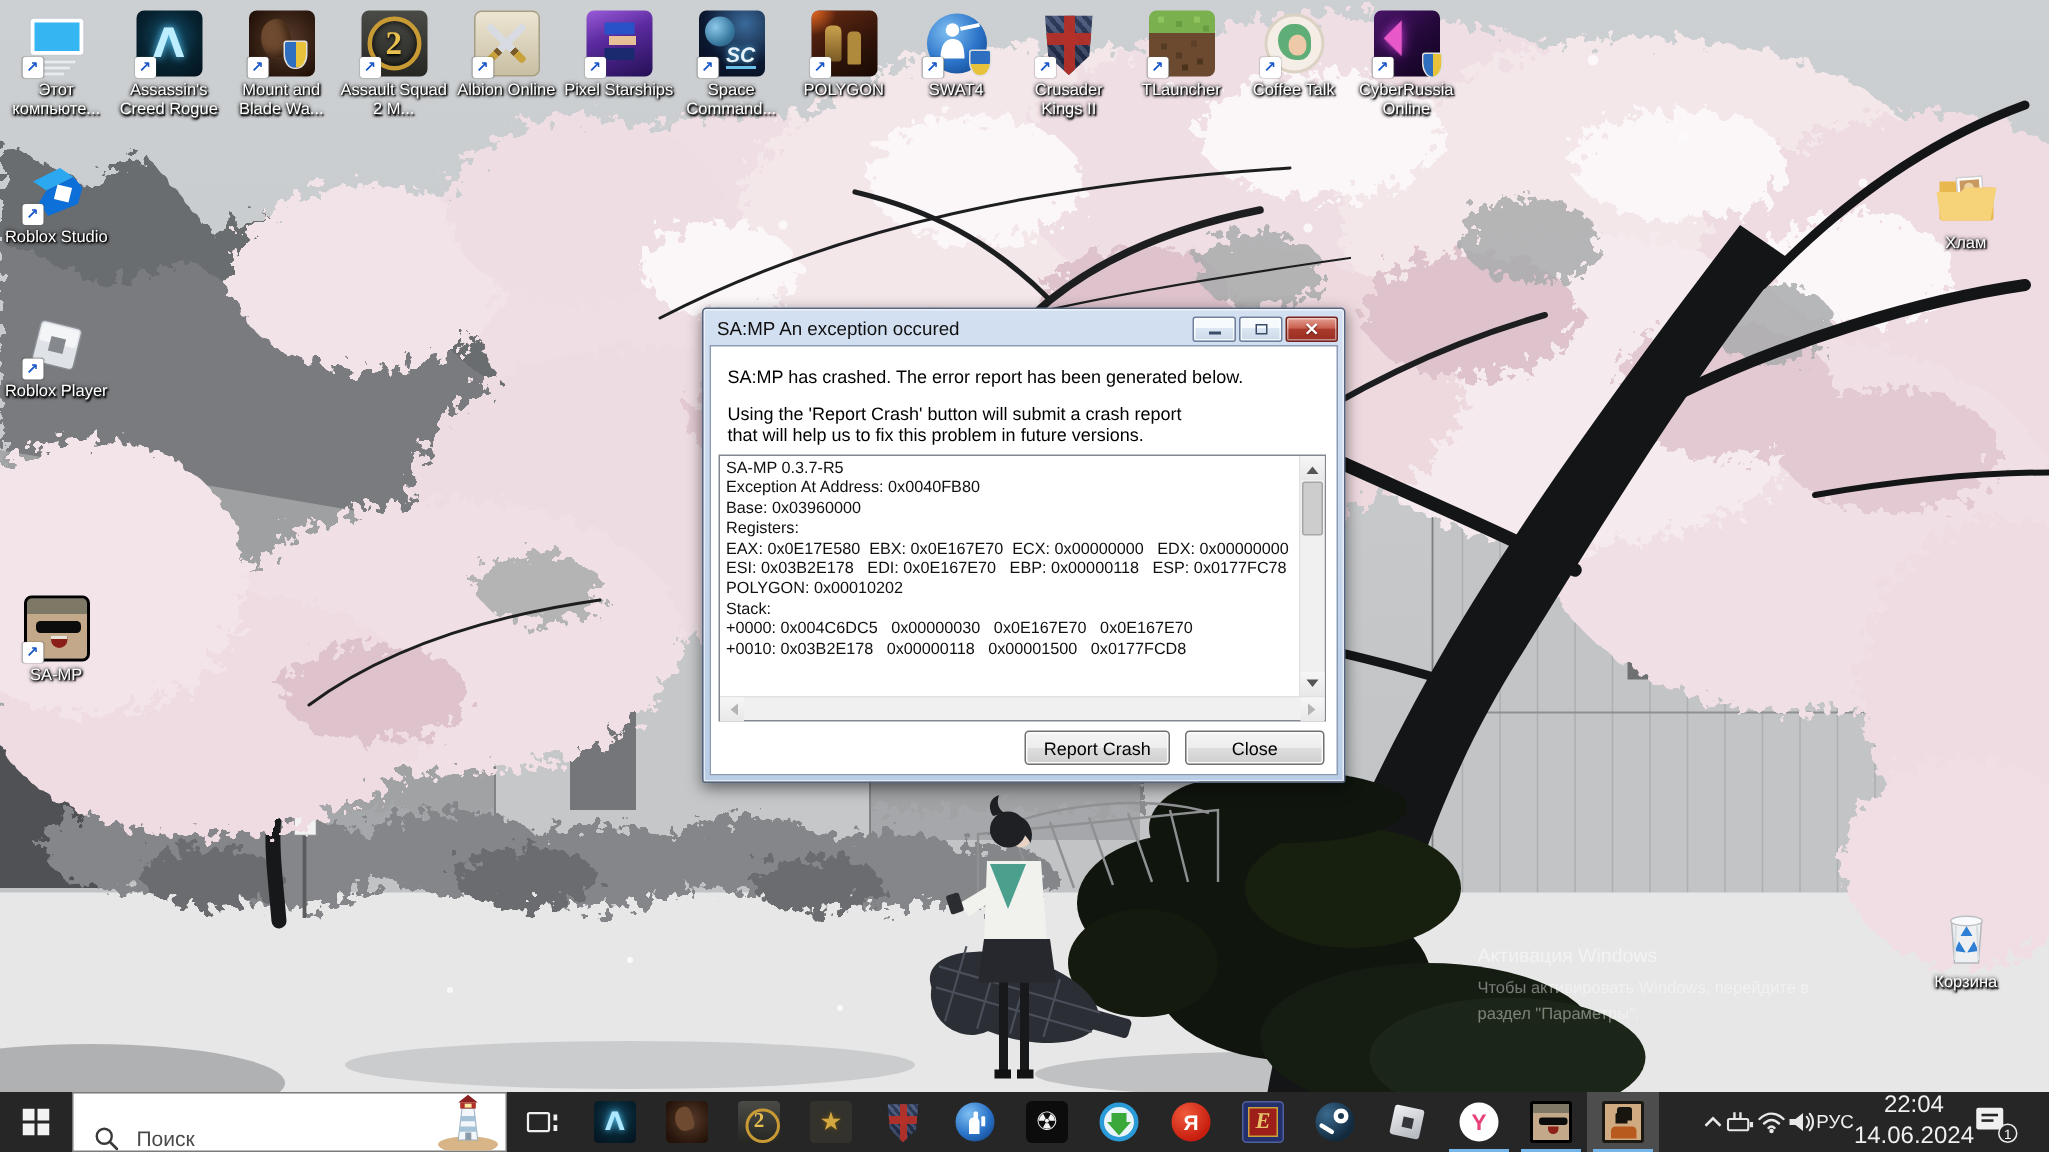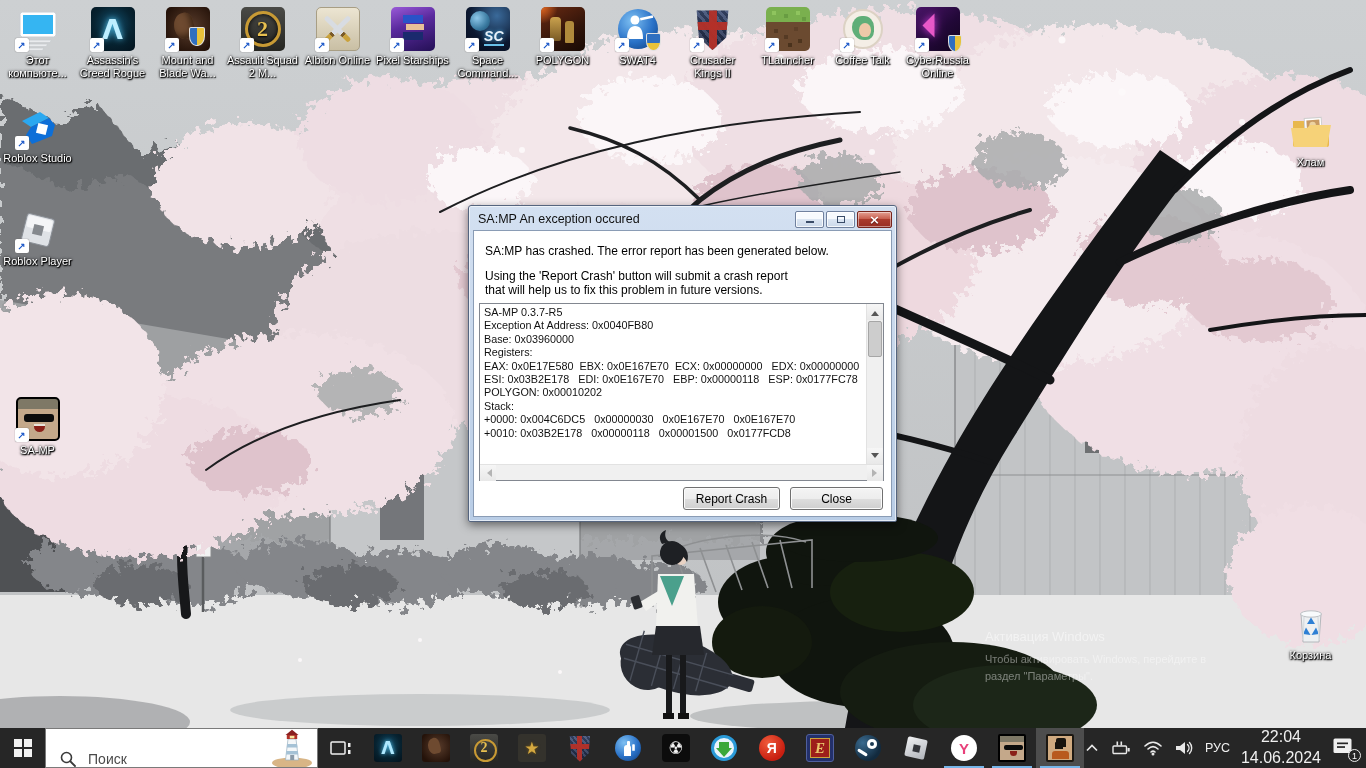--- a/index.html
+++ b/index.html
@@ -129,21 +129,21 @@
 .t-rbx::before{content:"";position:absolute;left:4px;top:4px;width:20px;height:20px;background:linear-gradient(145deg,#f0f1f3,#b0b4ba);transform:rotate(12deg);border-radius:2px}
 .t-rbx::after{content:"";position:absolute;left:11px;top:11px;width:7px;height:7px;background:#33353a;transform:rotate(12deg)}
 .t-yam{width:26px;height:26px;border-radius:50%;background:#fff}
 .t-yam::before{content:"Y";color:#e8407a;font-size:15px;font-weight:bold}
 .t-face{border:2px solid #000;border-radius:2px;background:linear-gradient(#7e7866 0 26%,#c4a88a 26%)}
 .t-face::before{content:"";position:absolute;top:9px;left:4px;width:19px;height:5px;background:#0c0c0c;border-radius:2px}
 .t-face::after{content:"";position:absolute;bottom:4px;left:10px;width:7px;height:5px;background:#8a2018;border-radius:0 0 4px 4px}
 .t-cj{background:#d0aa80;border:2px solid #1c1812;border-radius:2px}
 .t-cj::before{content:"";position:absolute;top:2px;left:8px;width:10px;height:9px;background:#18140e;border-radius:2px 2px 0 0;box-shadow:-2px 3px 0 -1px #18140e}
 .t-cj::after{content:"";position:absolute;bottom:1px;left:4px;width:17px;height:8px;background:#b85a1e;border-radius:3px 3px 0 0}
-.tray{margin-left:auto;display:flex;align-items:center;gap:11px;padding-right:8px}
+.tray{margin-left:auto;display:flex;align-items:center;padding-right:24px}
 .tray .lang{color:#f0f0f0;font-size:12.5px}
 .clock{color:#f0f0f0;font-size:16px;line-height:1.3;text-align:center}
 .notif{position:relative;width:26px;height:22px}
 .notif .count{position:absolute;right:-3px;bottom:-3px;width:13px;height:13px;border:1.5px solid #ededed;border-radius:50%;background:#262626;color:#fff;font-size:9px;display:flex;align-items:center;justify-content:center}
 </style>
 </head>
 <body>
 
 <div class="desktop">
 <svg class="wall" viewBox="0 0 1366 728" preserveAspectRatio="none">

